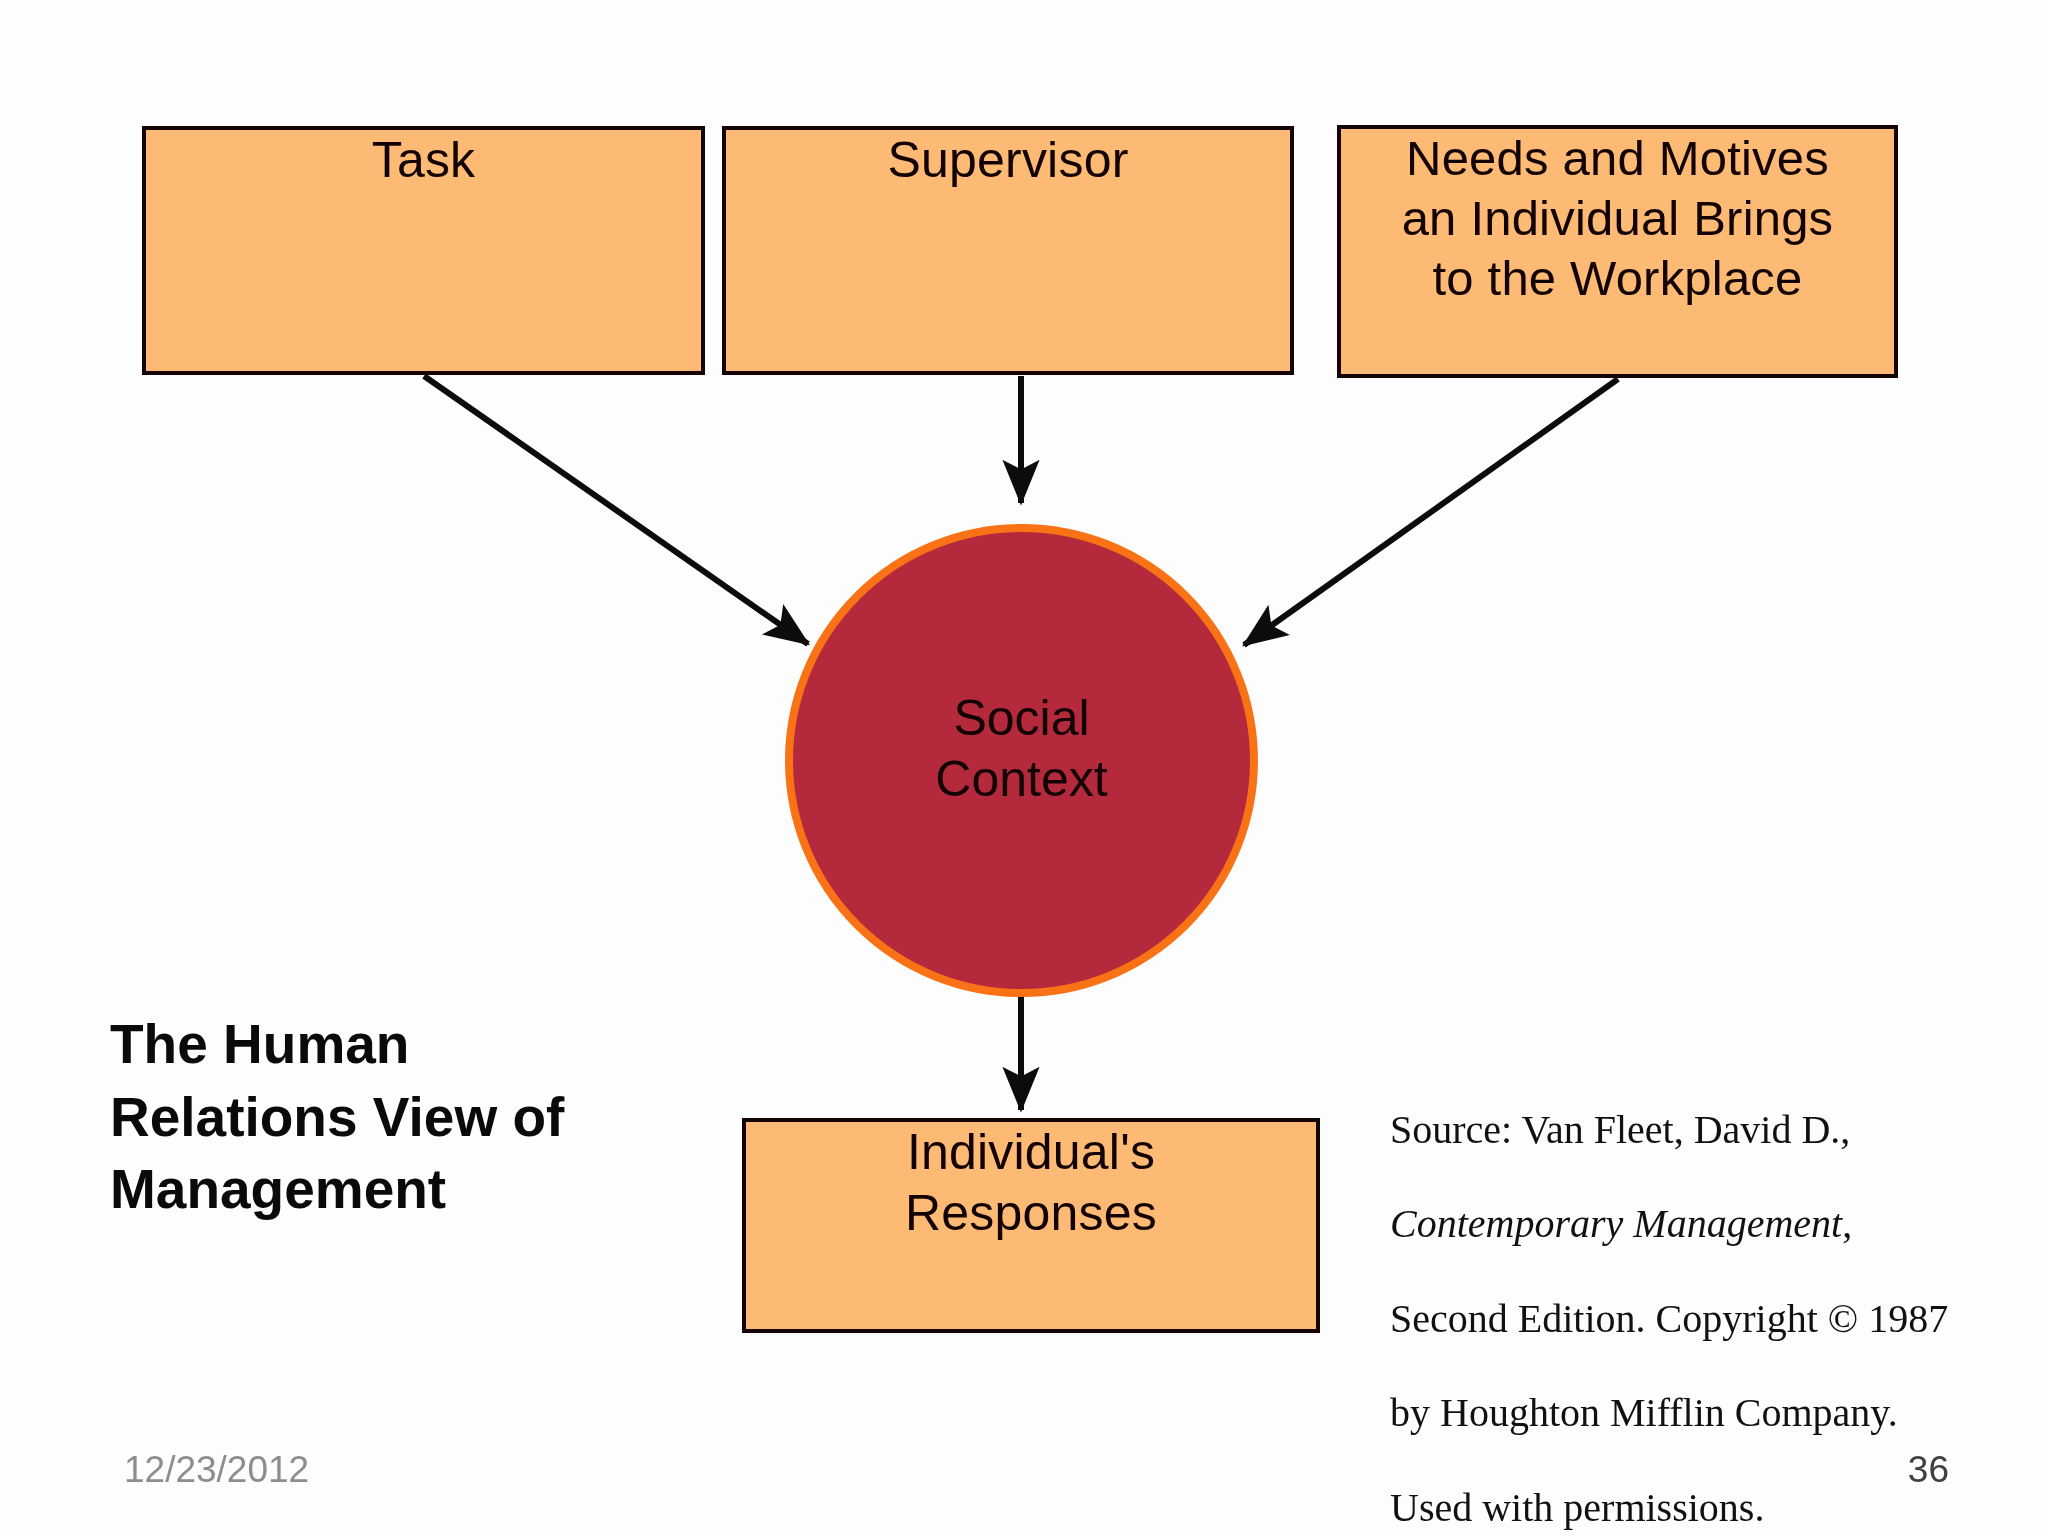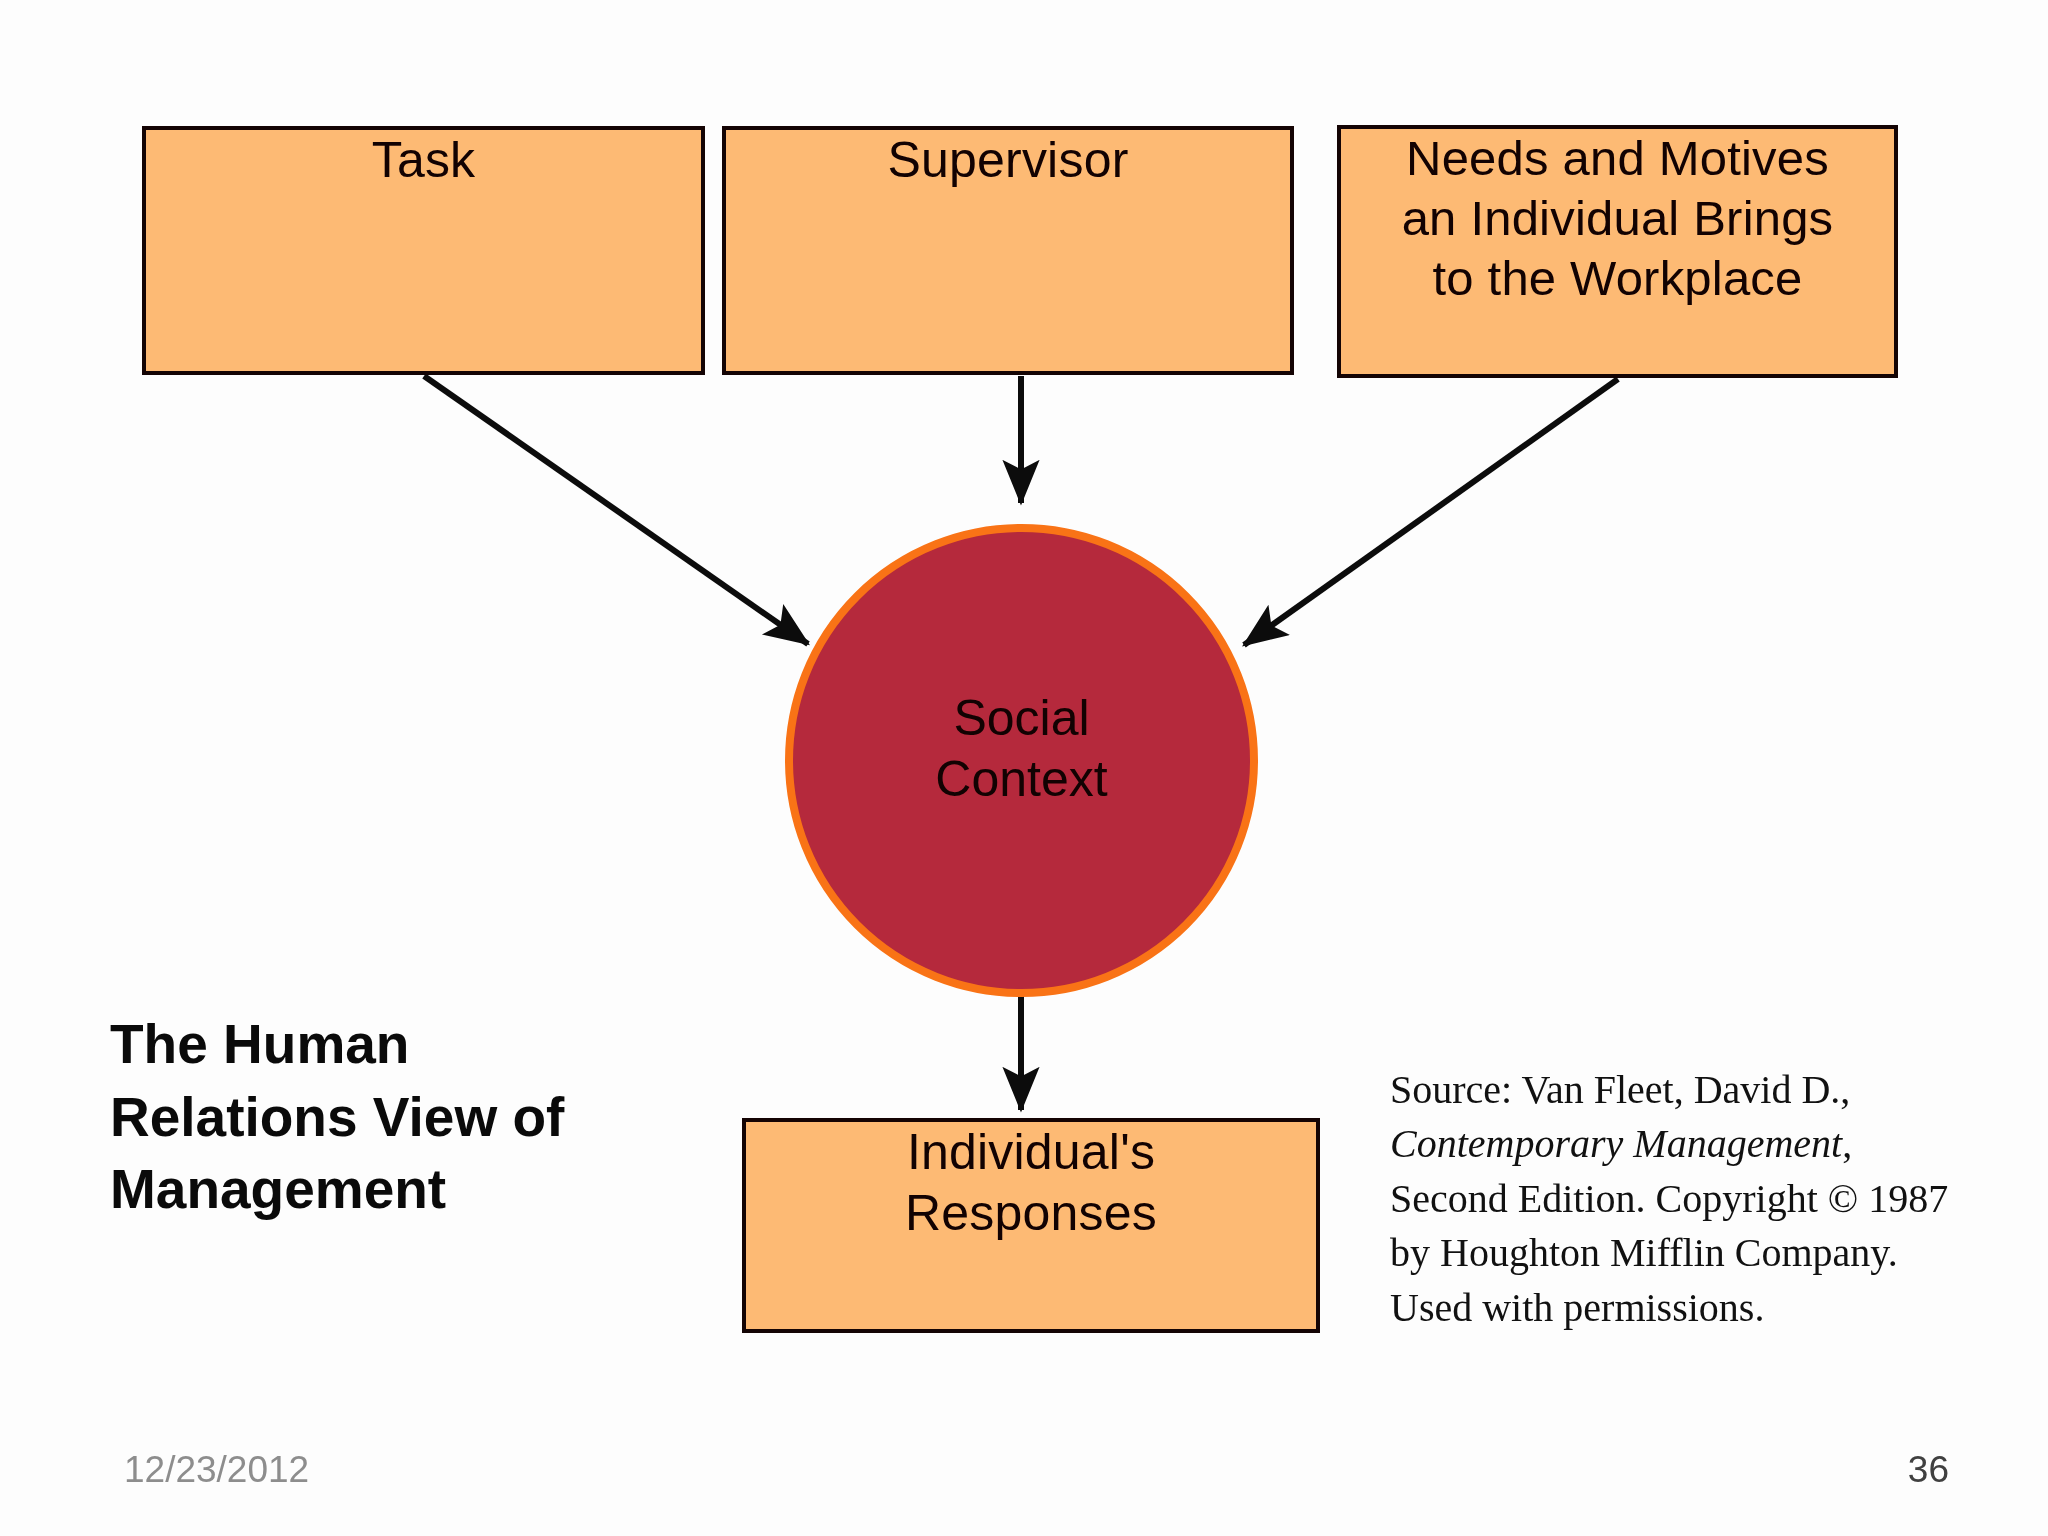--- a/index.html
+++ b/index.html
@@ -126,21 +126,21 @@
   #source-note {
     position: absolute;
     left: 1390px;
     top: 1063px;
     width: 600px;
     font-family: "Liberation Serif", serif;
     font-size: 40px;
     line-height: 1.36;
     color: #111111;
   }
-  #source-note .src-line { display: block; white-space: nowrap; }
+  #source-note .src-line { display: block; white-space: nowrap; margin-top: 40px; }
   #source-note .book-title { font-style: italic; }
 
   
   #footer-date {
     position: absolute;
     left: 124px;
     top: 1449px;
     font-family: "Liberation Sans", sans-serif;
     font-size: 37px;
     color: #8d8d8d;

